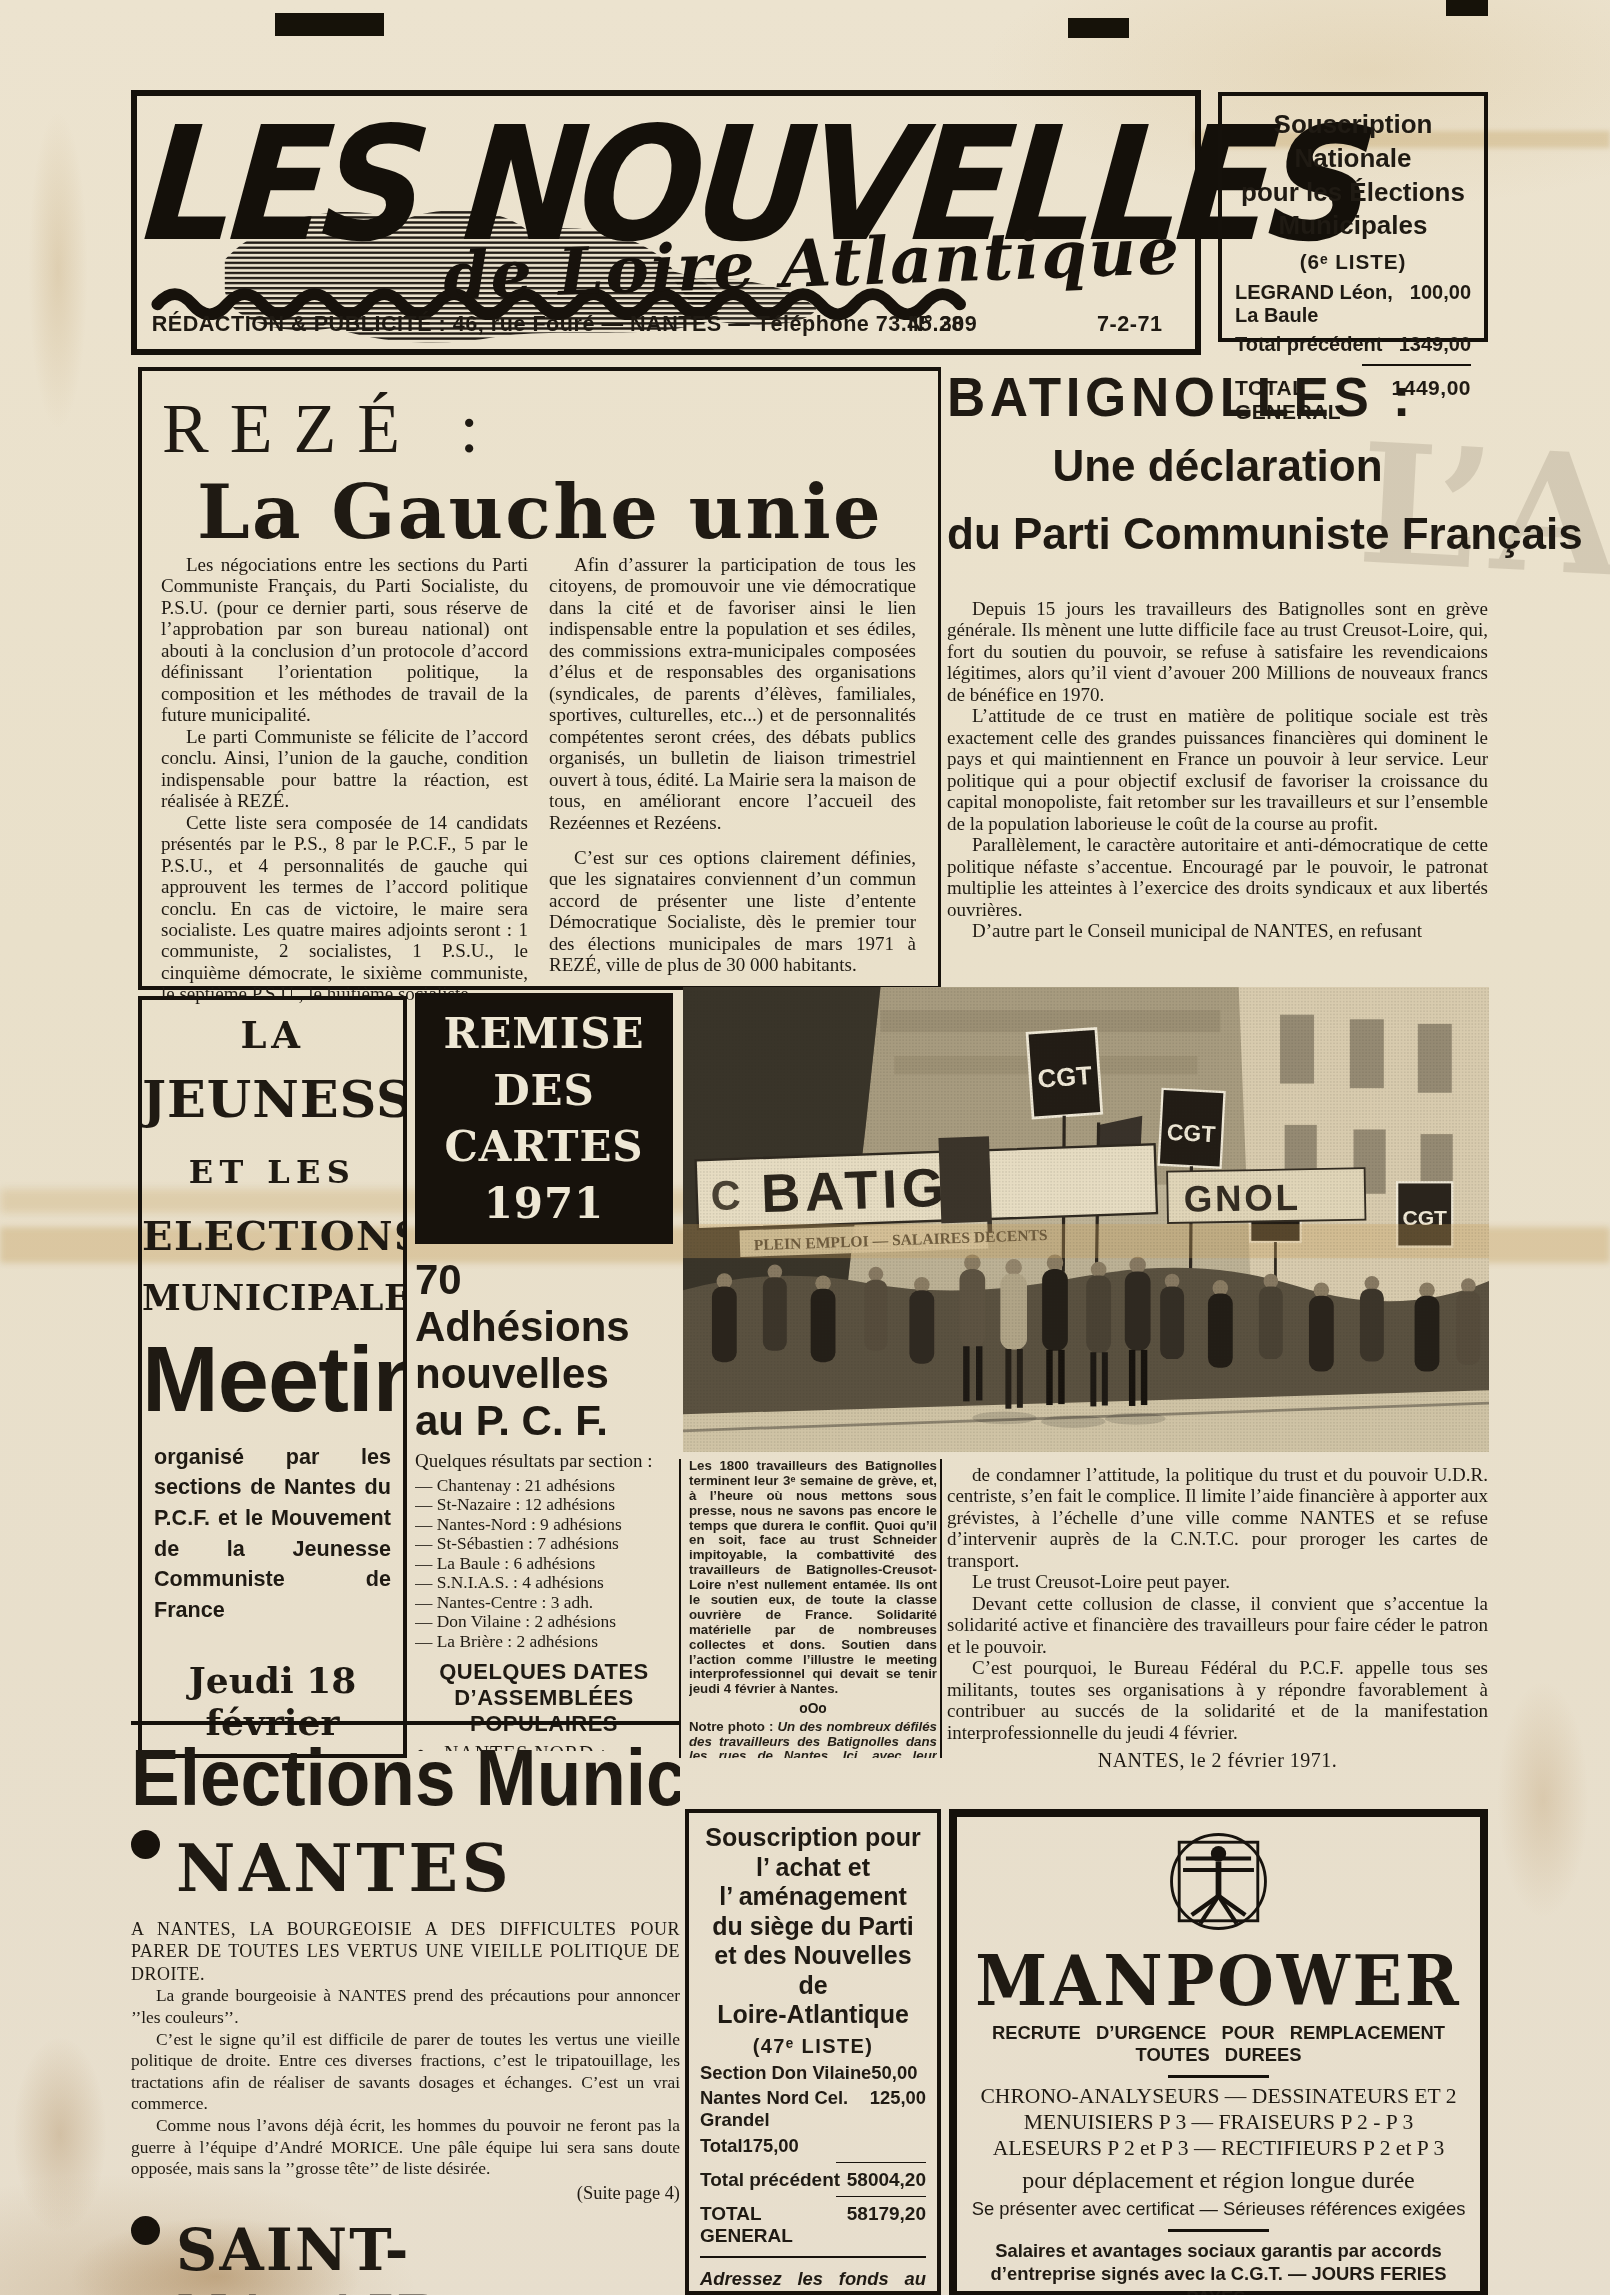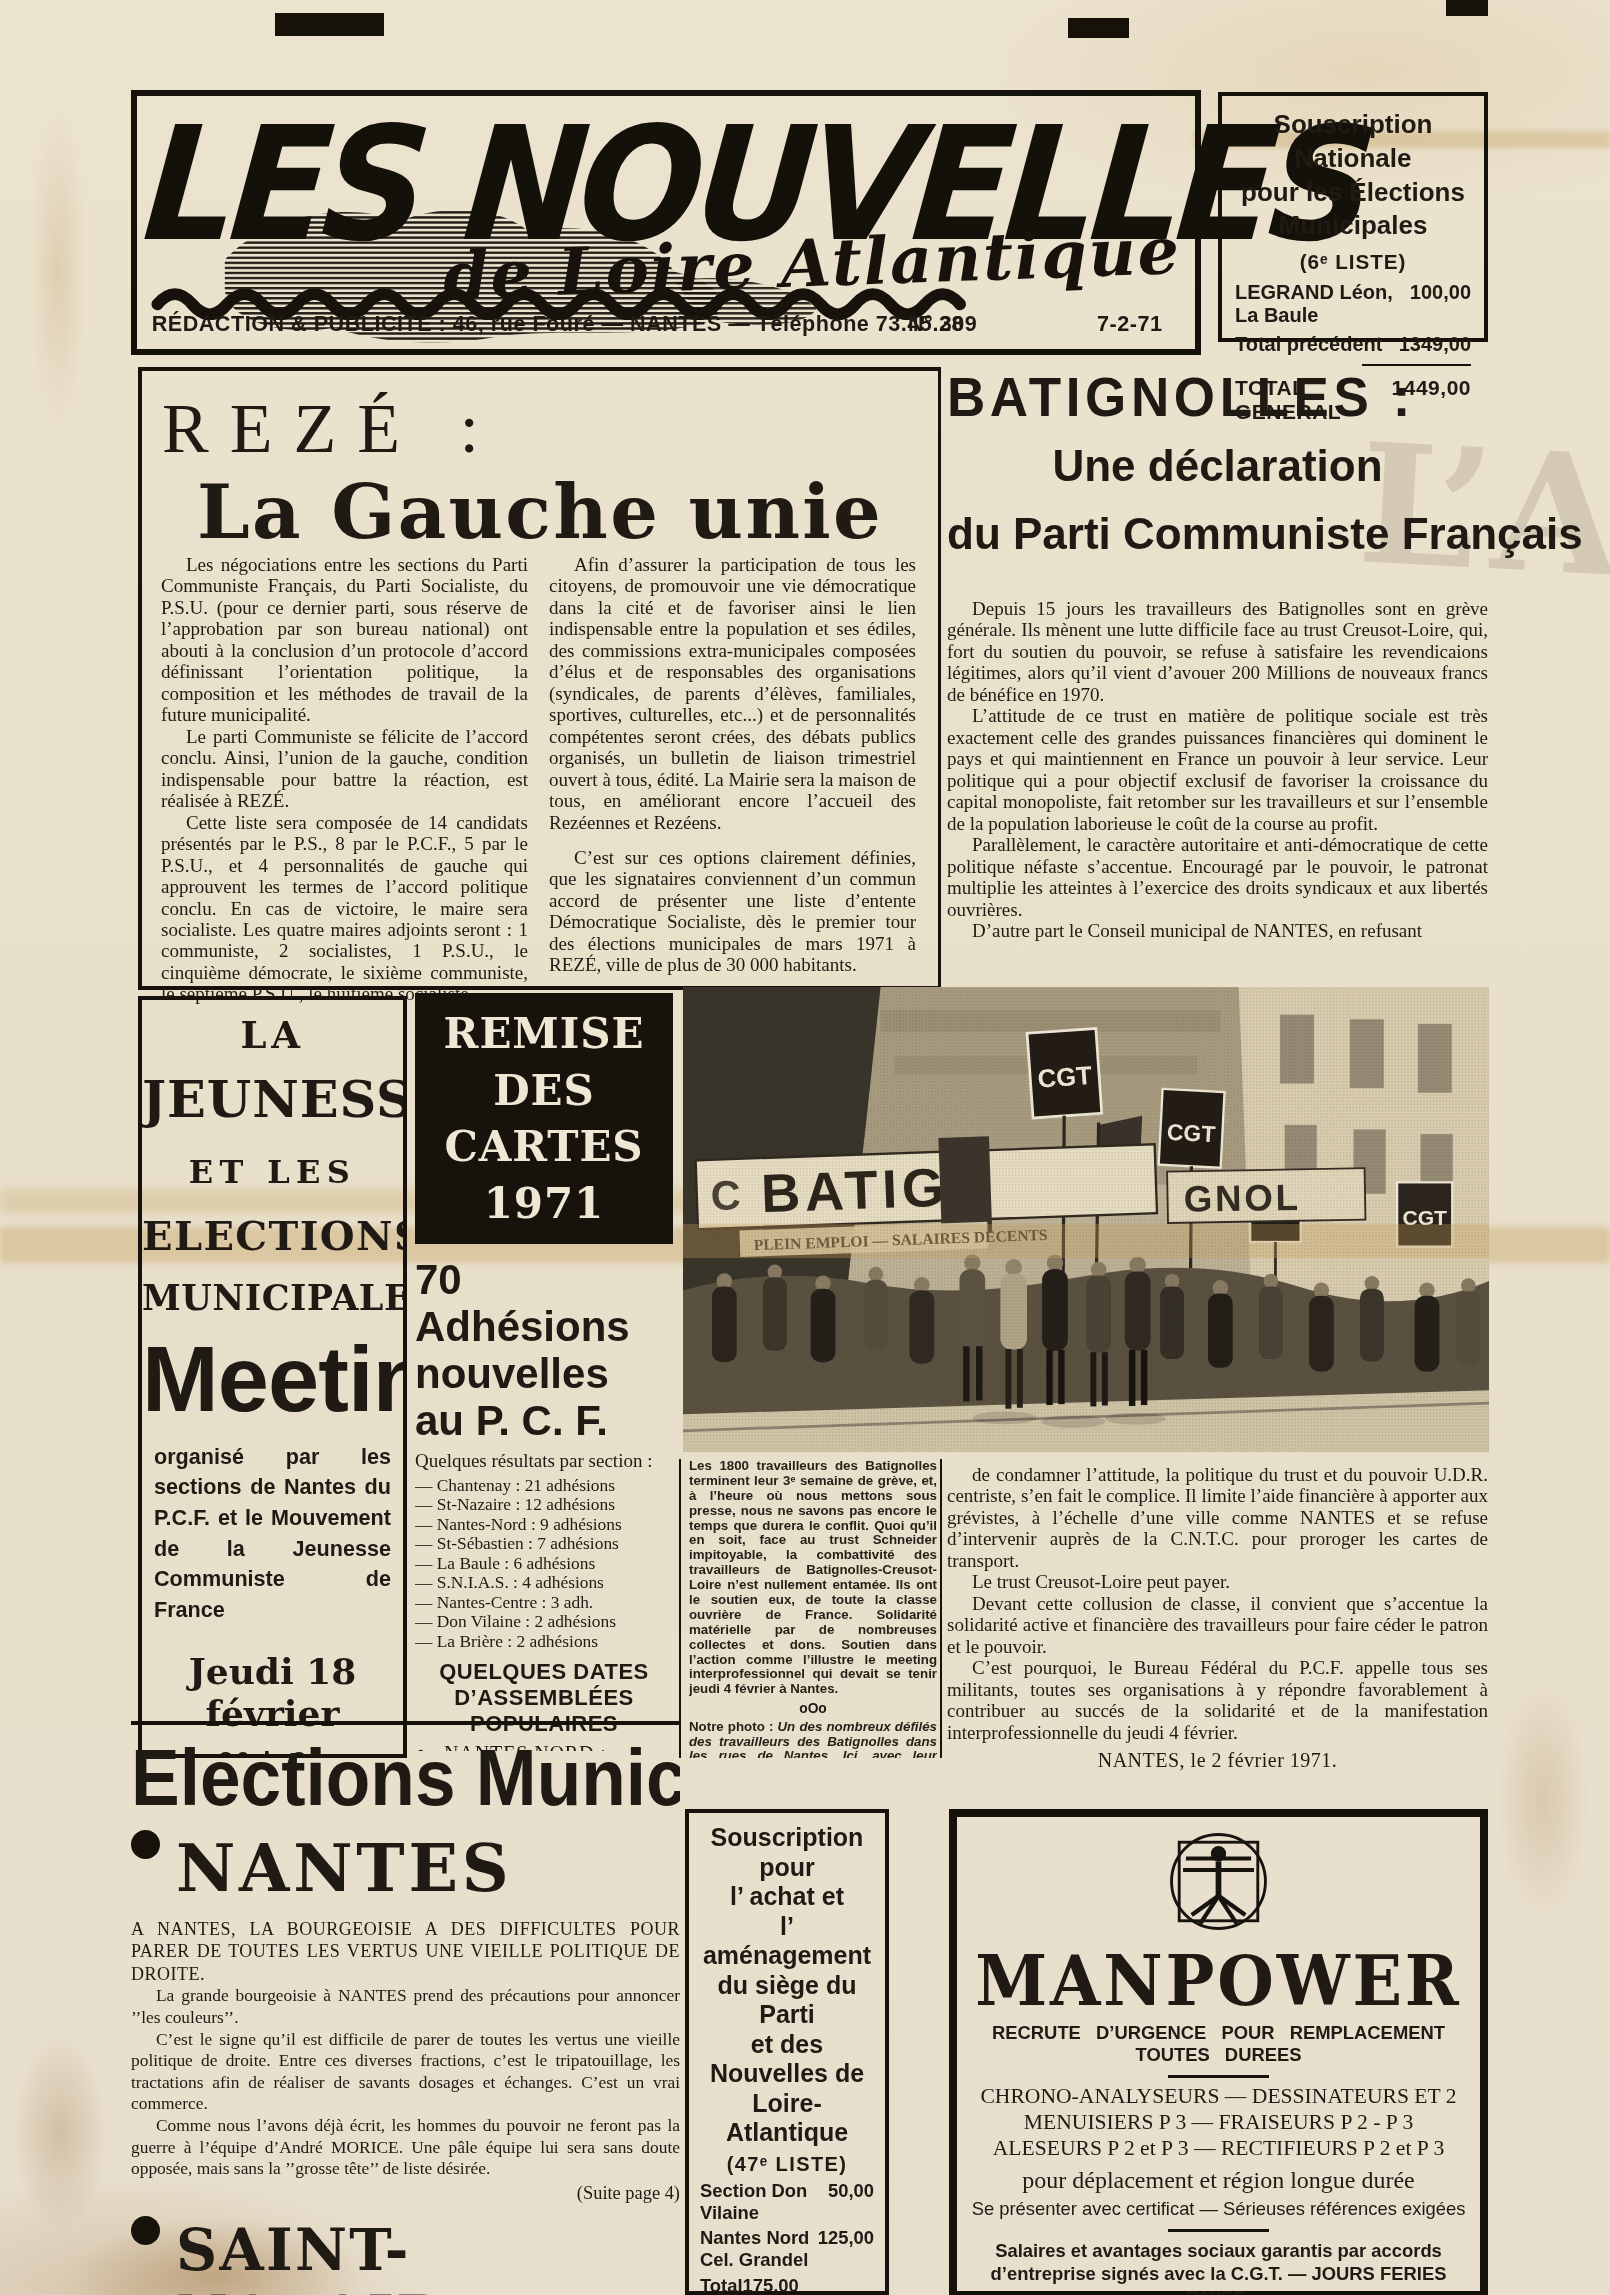--- a/index.html
+++ b/index.html
@@ -50,21 +50,21 @@
   
   #jeunesse{left:138px;top:996px;width:269px;height:762px;border:4.6px solid #17120c;box-sizing:border-box;
     text-align:center;overflow:hidden;}
   #jeunesse .l1{font-weight:bold;font-size:37px;letter-spacing:4.6px;margin-top:13px;}
   #jeunesse .l2{font-weight:bold;font-size:51px;letter-spacing:0.9px;margin-top:12px;}
   #jeunesse .l3{font-weight:bold;font-size:32px;letter-spacing:6.4px;margin-top:24px;}
   #jeunesse .l4{font-weight:bold;font-size:40px;letter-spacing:1.4px;margin-top:21px;}
   #jeunesse .l5{font-weight:bold;font-size:35px;letter-spacing:0.5px;margin-top:18.4px;}
   #jeunesse .meet{font-weight:900;font-size:92px;letter-spacing:-0.9px;margin-top:8.3px;}
   #jeunesse .org{font-weight:bold;font-size:21.6px;line-height:1.42;text-align:justify;padding:0 12px;margin-top:10px;}
-  #jeunesse .date{font-weight:bold;font-size:36px;margin-top:24px;}
+  #jeunesse .date{font-weight:bold;font-size:36px;margin-top:33px;}
   #jeunesse .time-row{display:flex;align-items:center;justify-content:center;gap:11px;margin-top:12px;}
   #jeunesse .time-row .rule{width:55px;height:2.8px;background:#17120c;}
   #jeunesse .time{font-weight:bold;font-size:26px;letter-spacing:2.8px;}
   
   #remise{left:415px;top:993px;width:258px;height:758px;overflow:hidden;}
   #remise .black{background:#17120c;color:#eee7d4;text-align:center;padding:13px 0 11px 0;}
   #remise .black div{font-weight:bold;font-size:42px;line-height:1.35;letter-spacing:0.9px;}
   #remise .adh{font-weight:900;font-size:42px;line-height:1.12;margin-top:12px;}
   #remise .intro{font-size:19px;line-height:1.2;margin-top:6.4px;text-align:justify;}
   #remise .list{margin-top:2.8px;}
@@ -91,21 +91,21 @@
   #elections .title{font-weight:900;font-size:73px;letter-spacing:0px;transform:scaleY(1.1);transform-origin:left top;white-space:nowrap;margin-top:6.4px;}
   .bullet-head{display:flex;align-items:flex-start;gap:16px;}
   .bullet-head .dot{width:29px;height:29px;border-radius:50%;background:#17120c;flex:0 0 auto;}
   #elections .nantes{font-weight:bold;font-size:65px;letter-spacing:3.7px;}
   #elections .snz{font-weight:bold;font-size:57px;letter-spacing:2.3px;}
   #elections .lead{font-size:18px;line-height:1.25;letter-spacing:0.5px;margin-top:12px;text-align:justify;}
   #elections p.b{font-size:17.4px;line-height:1.24;text-align:justify;text-indent:25px;margin:0;}
   #elections .suite{font-size:18.4px;text-align:right;padding-left:119px;margin-top:3.7px;}
   #elections .gap1{margin-top:15.6px;} .gap2{margin-top:12px;}
   
-  #siege{left:685px;top:1809px;width:204px;height:486px;border:4.1px solid #17120c;box-sizing:border-box;padding:10px 11px 0 11px;}
+  #siege{left:685px;top:1809px;width:256px;height:486px;border:4.1px solid #17120c;box-sizing:border-box;padding:10px 11px 0 11px;}
   #siege .t{font-weight:bold;font-size:25px;line-height:1.18;text-align:center;}
   #siege .l{font-size:20px;font-weight:bold;text-align:center;margin-top:5.5px;letter-spacing:1.4px;}
   #siege .row{display:flex;font-size:18.4px;font-weight:bold;margin-top:3.7px;}
   #siege .row:first-of-type{margin-top:7.3px;}
   #siege .hr{border-top:1.8px solid #17120c;width:40%;margin-left:auto;margin-top:4.6px;}
   #siege .trow{display:flex;justify-content:space-between;font-size:19px;font-weight:bold;margin-top:6.4px;}
   #siege .note{font-size:18.4px;font-style:italic;font-weight:bold;line-height:1.25;margin-top:9.2px;border-top:2.3px solid #17120c;padding-top:8.3px;text-align:justify;}
   
   #manpower{left:949px;top:1809px;width:539px;height:490px;border:8.3px solid #15110b;box-sizing:border-box;
     text-align:center;padding-top:7.3px;font-family:"Liberation Sans",sans-serif;}

